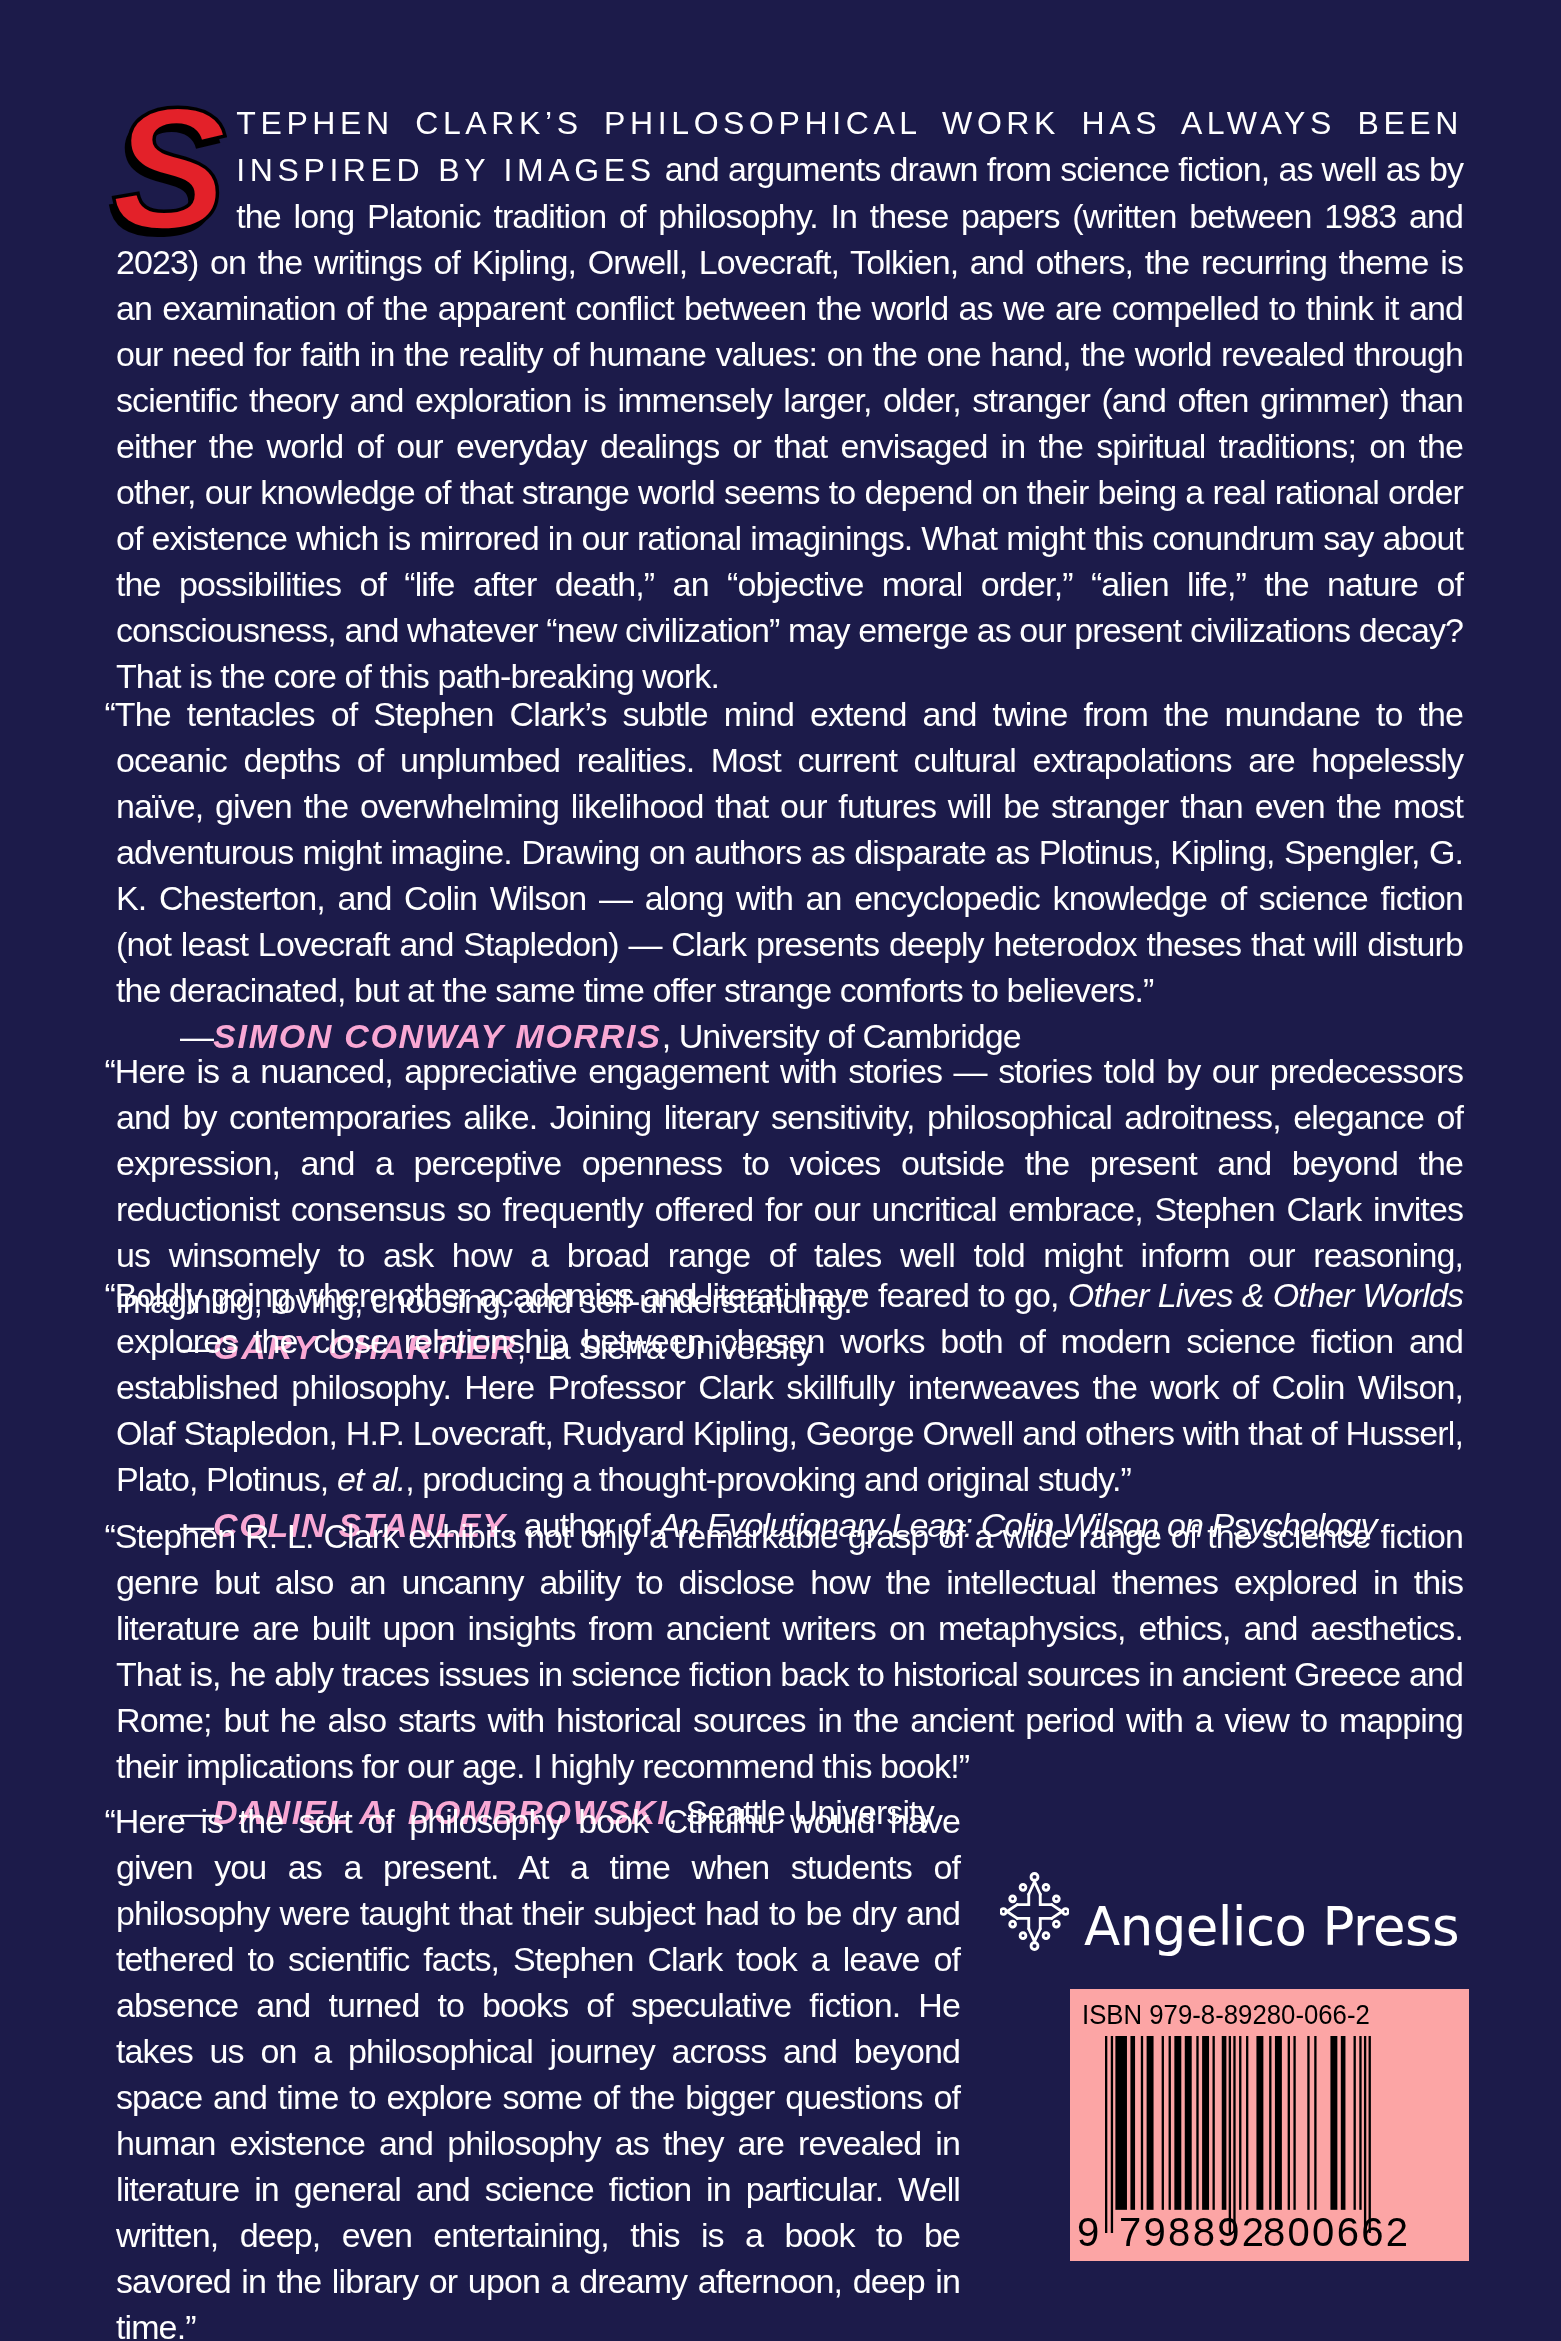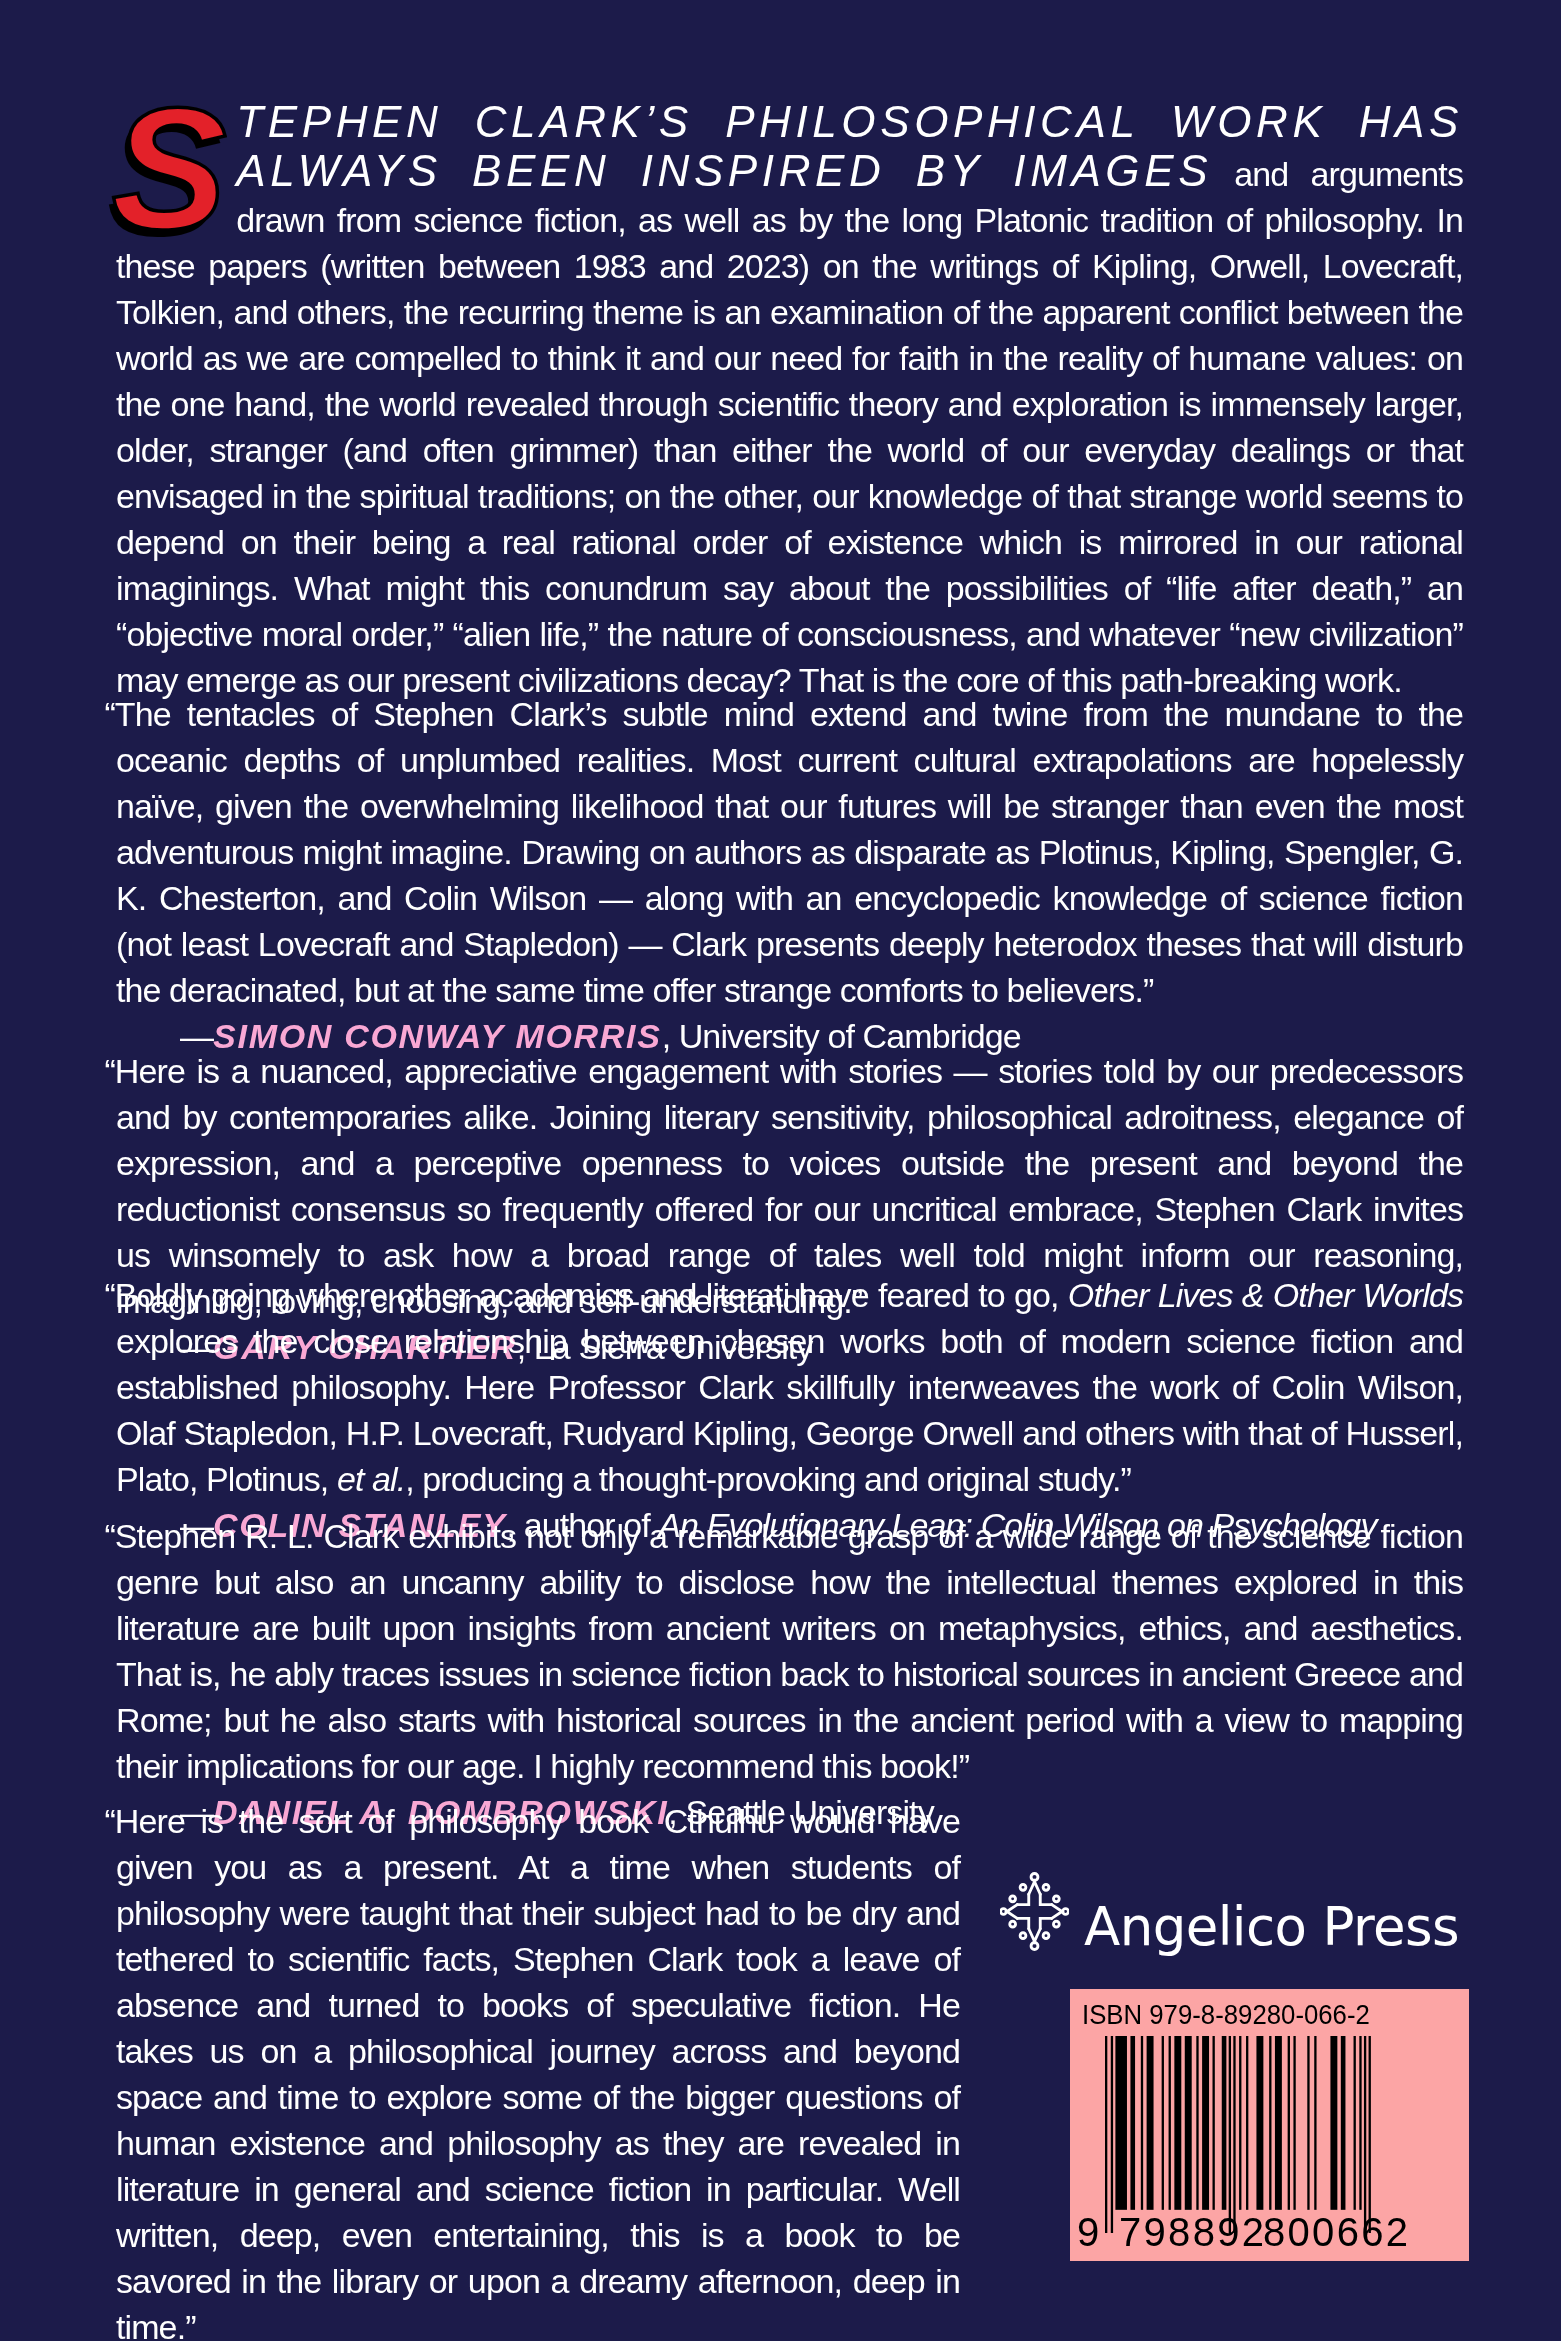--- a/index.html
+++ b/index.html
@@ -21,24 +21,23 @@
     width: 1347px;
     font-size: 34px;
     line-height: 46px;
     text-align: justify;
     text-align-last: left;
     letter-spacing: -0.9px;
     transform-origin: left top;
   }
   .intro { top: 99px; }
   .intro .lead {
-    font-size: 44px;
+    font-size: 32px;
     letter-spacing: 4.6px;
     text-transform: uppercase;
-    font-style: italic;
   }
   .dropcap {
     float: left;
     font-family: "Liberation Sans", sans-serif;
     font-weight: bold;
     font-style: italic;
     font-size: 173px;
     line-height: 127px;
     height: 134px;
     color: #e32129;

